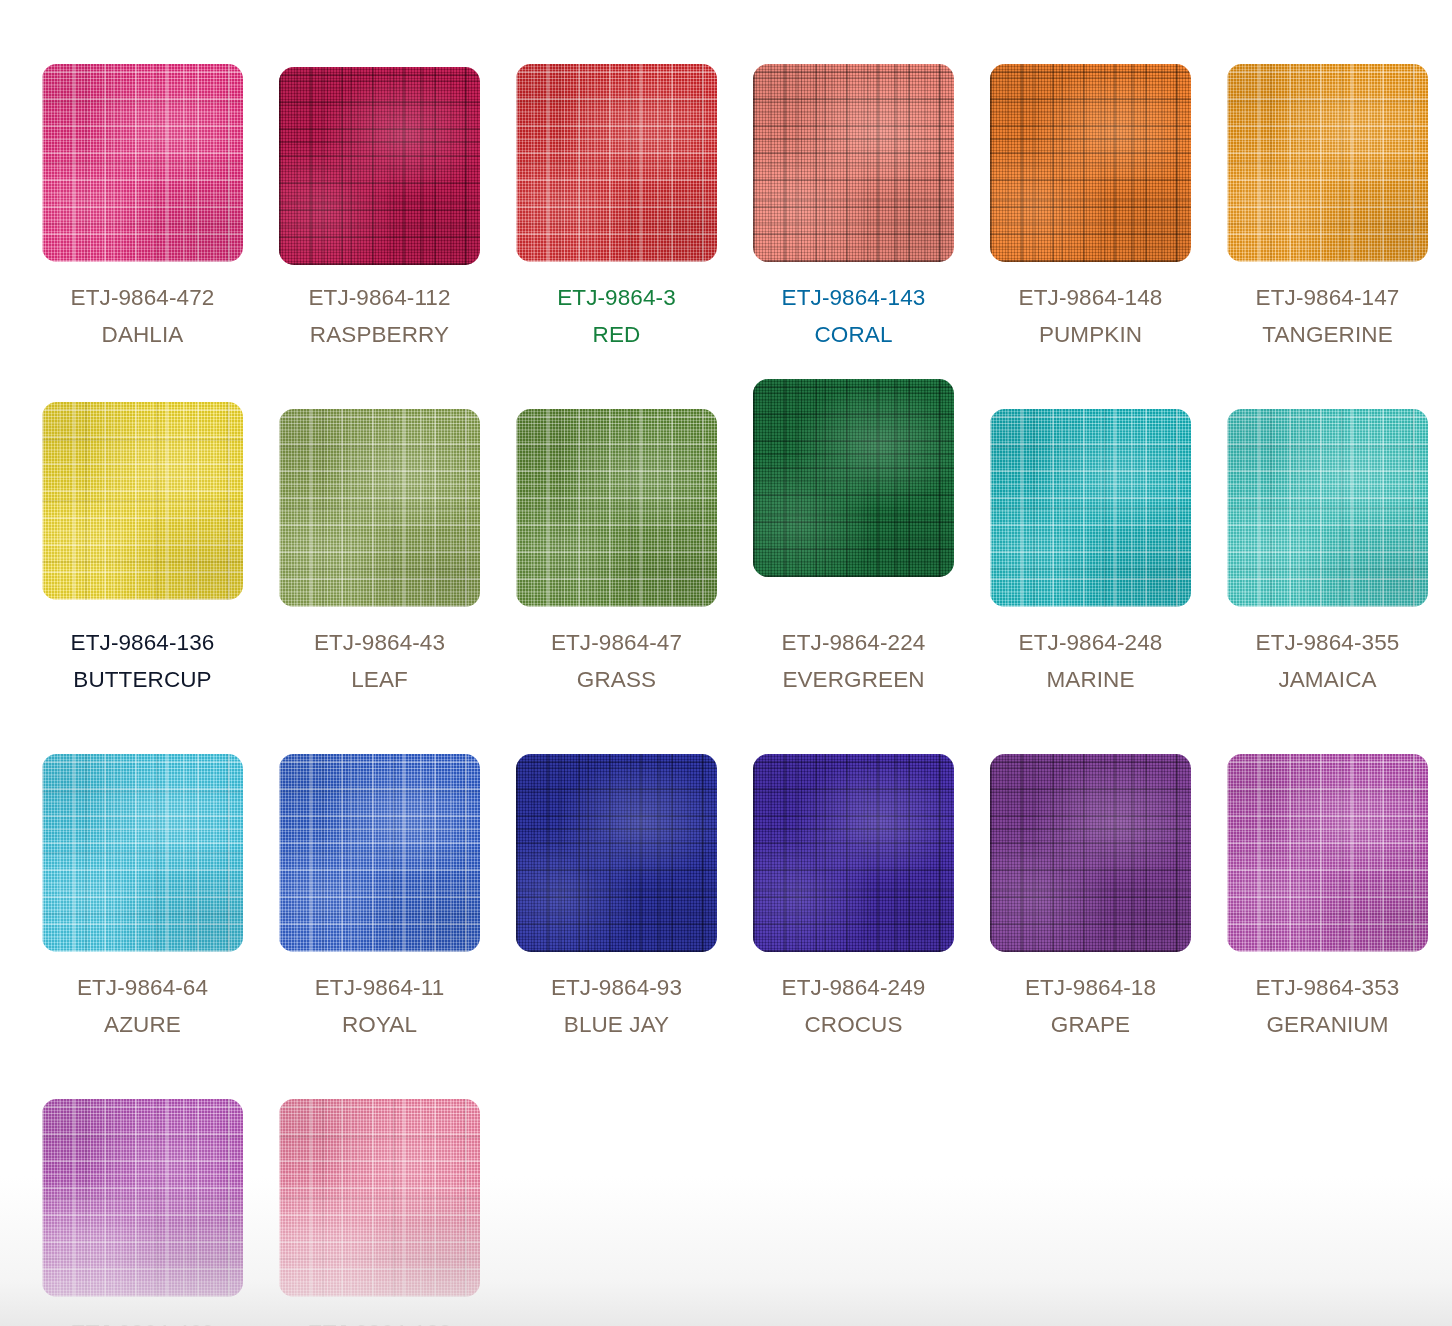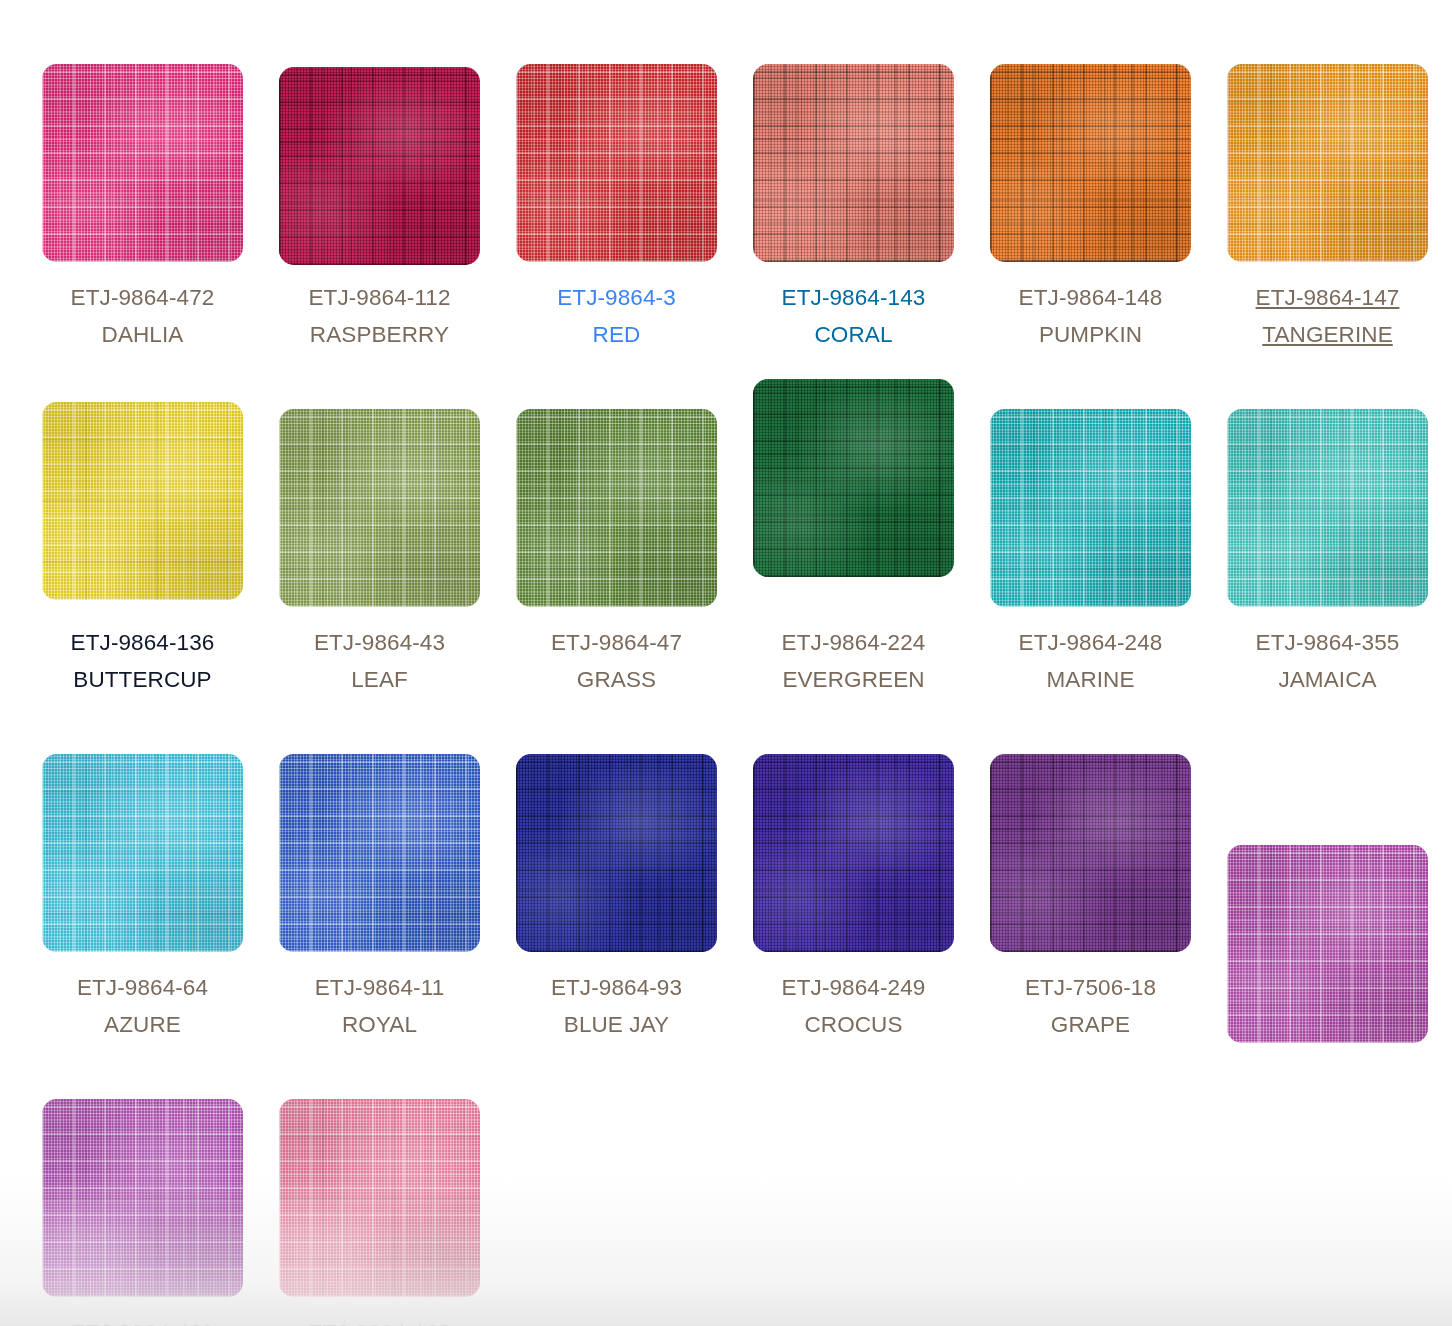--- a/index.html
+++ b/index.html
@@ -229,21 +229,21 @@
         <span class="swatch-name">RASPBERRY</span>
       </div>
     </div>
     <div class="swatch-cell">
       <div class="swatch-chip" style="background-color: rgb(216, 38, 42);">
         <div class="weave-fine"></div>
         <div class="weave-coarse"></div>
         <div class="weave-slub"></div>
         <div class="weave-shade"></div>
       </div>
-      <div class="swatch-caption" style="color: #3b82f6;">
+      <div class="swatch-caption" style="color: #15803d;">
         <span class="swatch-sku">ETJ-9864-3</span>
         <span class="swatch-name">RED</span>
       </div>
     </div>
     <div class="swatch-cell">
       <div class="swatch-chip chip-dark-weave" style="background-color: rgb(244, 130, 116);">
         <div class="weave-fine"></div>
         <div class="weave-coarse"></div>
         <div class="weave-slub"></div>
         <div class="weave-shade"></div>
@@ -265,21 +265,21 @@
         <span class="swatch-name">PUMPKIN</span>
       </div>
     </div>
     <div class="swatch-cell">
       <div class="swatch-chip" style="background-color: rgb(244, 154, 19);">
         <div class="weave-fine"></div>
         <div class="weave-coarse"></div>
         <div class="weave-slub"></div>
         <div class="weave-shade"></div>
       </div>
-      <div class="swatch-caption" style="color: rgb(122, 106, 92); text-decoration: underline;">
+      <div class="swatch-caption" style="color: rgb(122, 106, 92);">
         <span class="swatch-sku">ETJ-9864-147</span>
         <span class="swatch-name">TANGERINE</span>
       </div>
     </div>
     <div class="swatch-cell">
       <div class="swatch-chip" style="background-color: rgb(247, 222, 43);">
         <div class="weave-fine"></div>
         <div class="weave-coarse"></div>
         <div class="weave-slub"></div>
         <div class="weave-shade"></div>
@@ -398,30 +398,34 @@
       </div>
     </div>
     <div class="swatch-cell">
       <div class="swatch-chip chip-dark-weave" style="background-color: rgb(122, 52, 148);">
         <div class="weave-fine"></div>
         <div class="weave-coarse"></div>
         <div class="weave-slub"></div>
         <div class="weave-shade"></div>
       </div>
       <div class="swatch-caption" style="color: rgb(122, 106, 92);">
-        <span class="swatch-sku">ETJ-7506-18</span>
+        <span class="swatch-sku">ETJ-9864-18</span>
         <span class="swatch-name">GRAPE</span>
       </div>
     </div>
     <div class="swatch-cell">
       <div class="swatch-chip" style="background-color: rgb(182, 74, 176);">
         <div class="weave-fine"></div>
         <div class="weave-coarse"></div>
         <div class="weave-slub"></div>
         <div class="weave-shade"></div>
+      </div>
+      <div class="swatch-caption" style="color: rgb(122, 106, 92);">
+        <span class="swatch-sku">ETJ-9864-353</span>
+        <span class="swatch-name">GERANIUM</span>
       </div>
     </div>
     <div class="swatch-cell">
       <div class="swatch-chip" style="background-color: rgb(187, 88, 191);">
         <div class="weave-fine"></div>
         <div class="weave-coarse"></div>
         <div class="weave-slub"></div>
         <div class="weave-shade"></div>
       </div>
       <div class="swatch-caption" style="color: rgb(122, 106, 92);">

